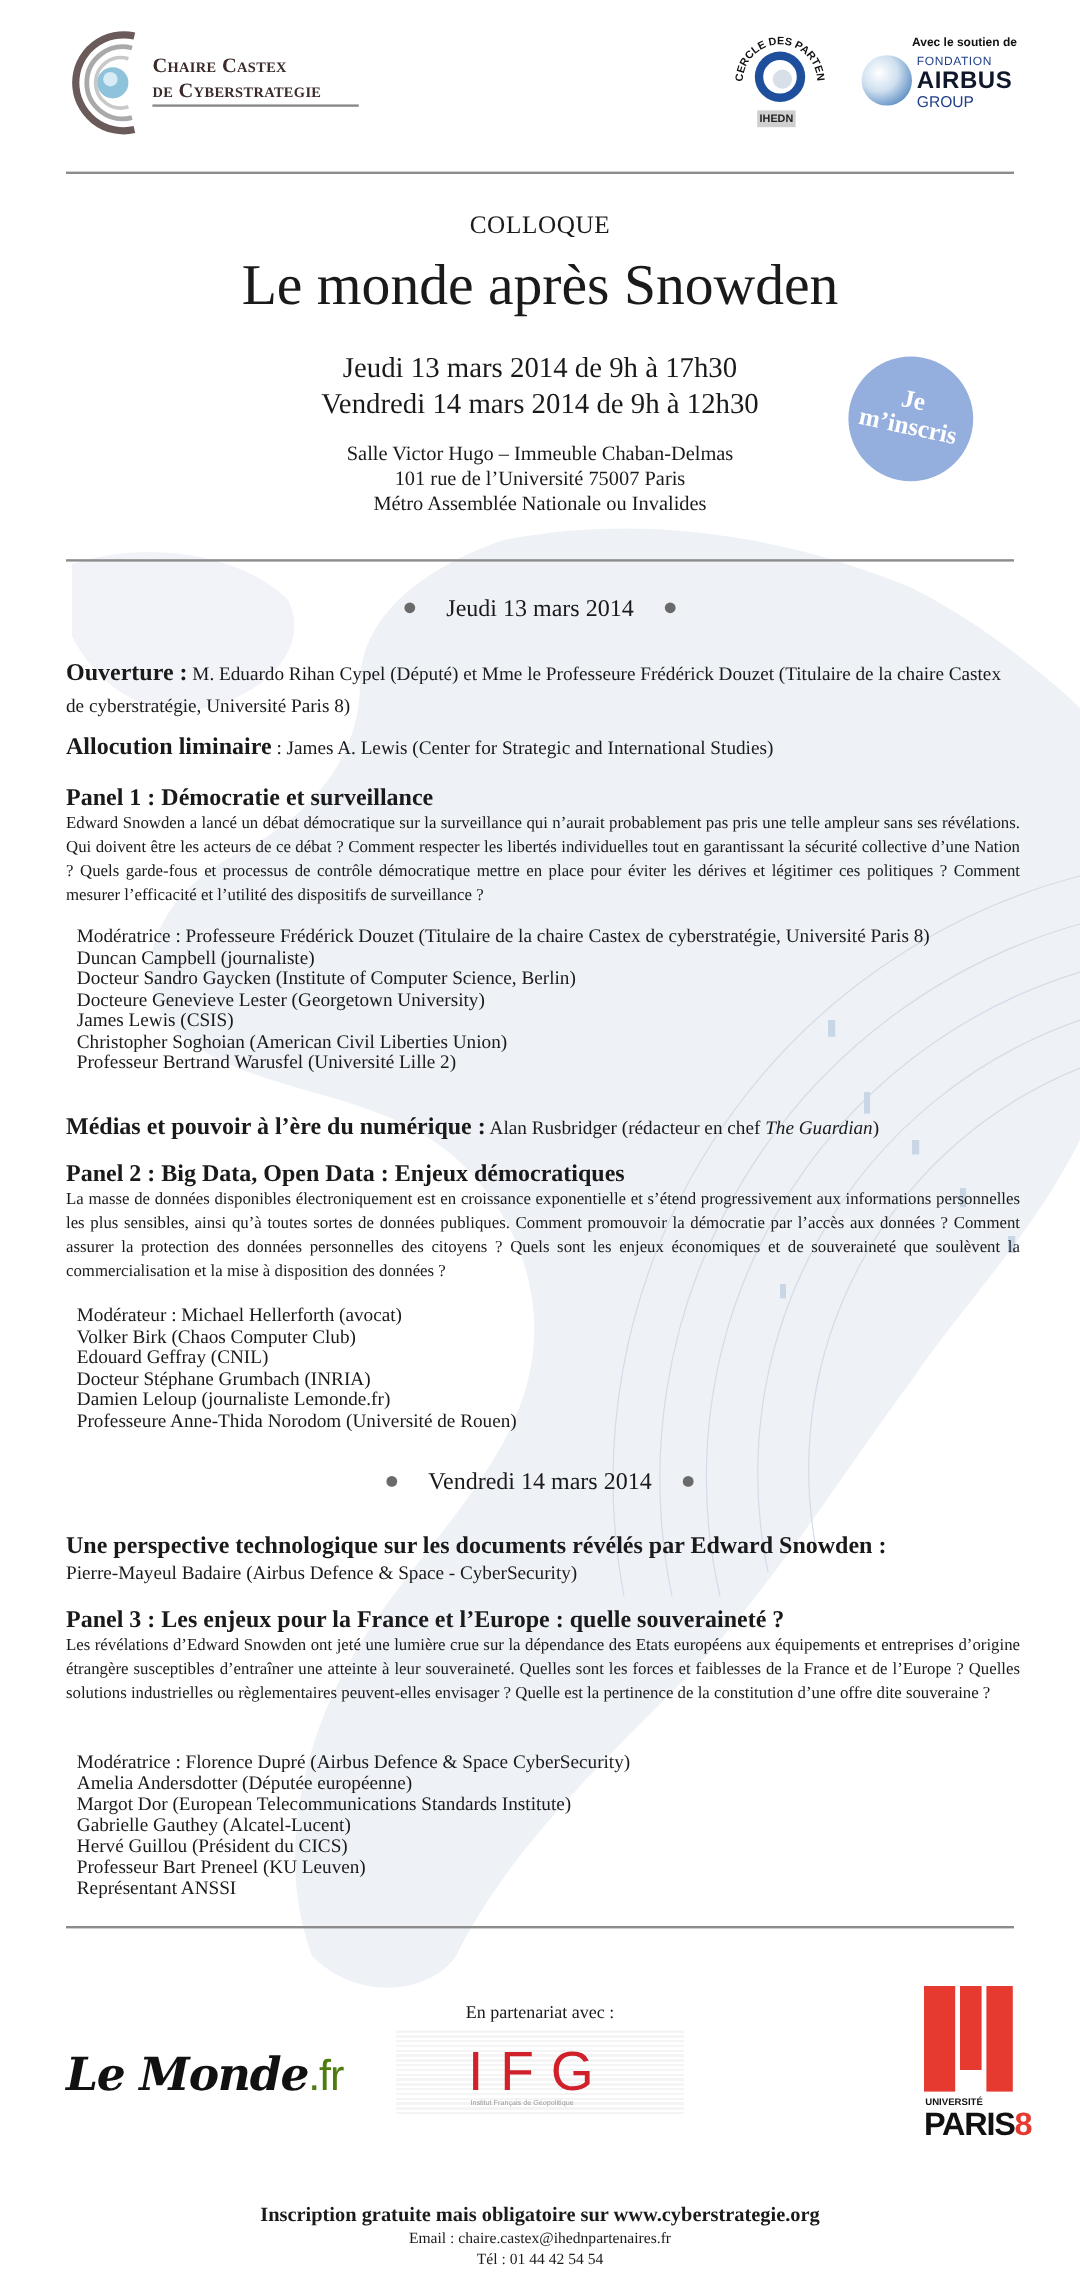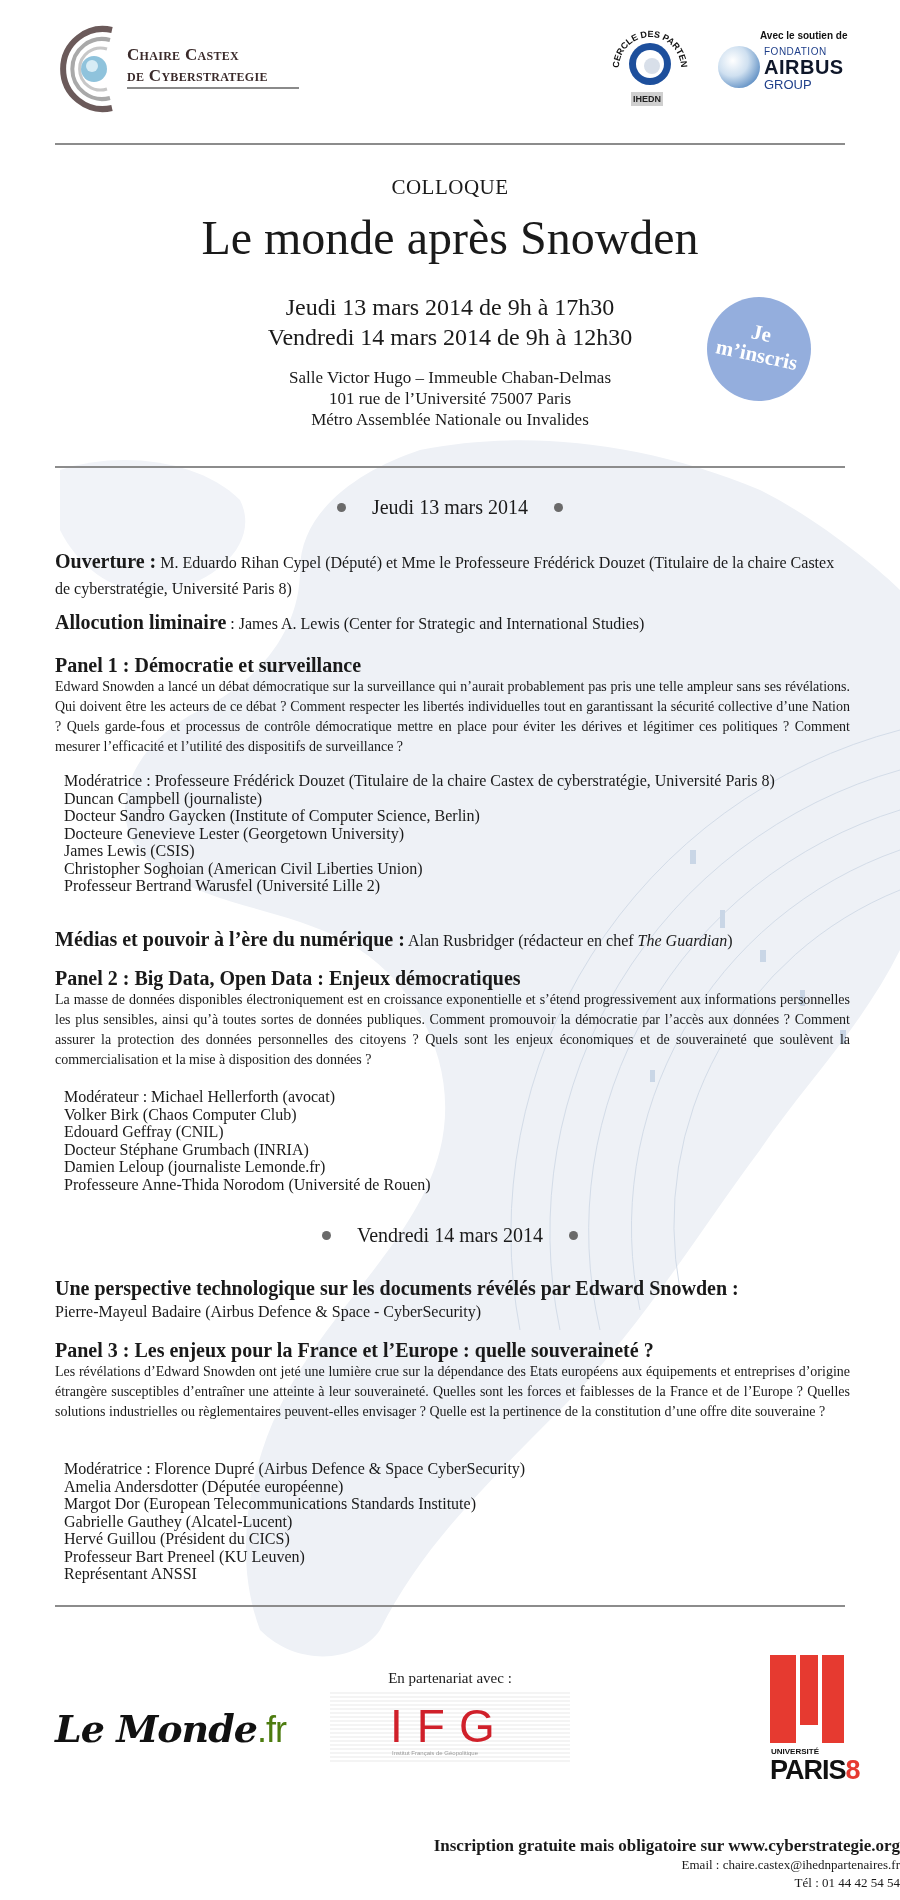--- a/index.html
+++ b/index.html
@@ -53,21 +53,21 @@
   .ifg { position:absolute; left:330px; top:1692px; width:240px; height:72px;
          background:repeating-linear-gradient(180deg,#f4f4f4 0 2px,#ffffff 2px 4px); }
   .ifg-letters { position:absolute; left:60px; top:7px; font-family:"Liberation Sans",sans-serif; font-size:46px; color:#d0202a; letter-spacing:14px; font-weight:normal; }
   .ifg-sub { position:absolute; left:62px; top:58px; font-family:"Liberation Sans",sans-serif; font-size:6px; color:#999; }
   .paris8 { position:absolute; left:768px; top:1655px; width:78px; height:132px; }
   .p8-bar { position:absolute; background:#e63a30; }
   .p8-univ { position:absolute; left:3px; top:92px; font-family:"Liberation Sans",sans-serif; font-size:8px; font-weight:bold; color:#111; }
   .p8-name { position:absolute; left:2px; top:100px; font-family:"Liberation Sans",sans-serif; font-size:27px; font-weight:bold; color:#111; letter-spacing:-1px; }
   .p8-name .eight { color:#e63a30; }
 
-  .foot { position:absolute; left:0; width:900px; text-align:right; }
+  .foot { position:absolute; left:0; width:900px; text-align:center; }
   .foot-main { top:1836px; font-size:17px; font-weight:bold; }
   .foot-mail { top:1857px; font-size:13px; }
   .foot-tel { top:1875px; font-size:13px; }
 </style>
 </head>
 <body>
 
 <svg class="bg-map" viewBox="0 0 900 1250">
   <path d="M420 20 C520 0 640 10 760 60 C820 90 880 140 900 160 L900 520 C860 600 800 660 760 720 C700 800 640 900 560 980 C480 1060 420 1120 380 1200 C360 1230 300 1240 260 1200 C230 1120 250 1020 300 940 C350 860 420 800 440 720 C460 640 420 560 360 520 C300 480 220 480 160 440 C100 400 120 320 200 280 C260 250 300 200 300 140 C300 80 360 40 420 20 Z" fill="#eef1f6"></path>
   <path d="M60 40 C120 20 200 30 240 70 C260 110 220 150 170 160 C120 170 80 140 60 100 Z" fill="#f1f3f8"></path>

